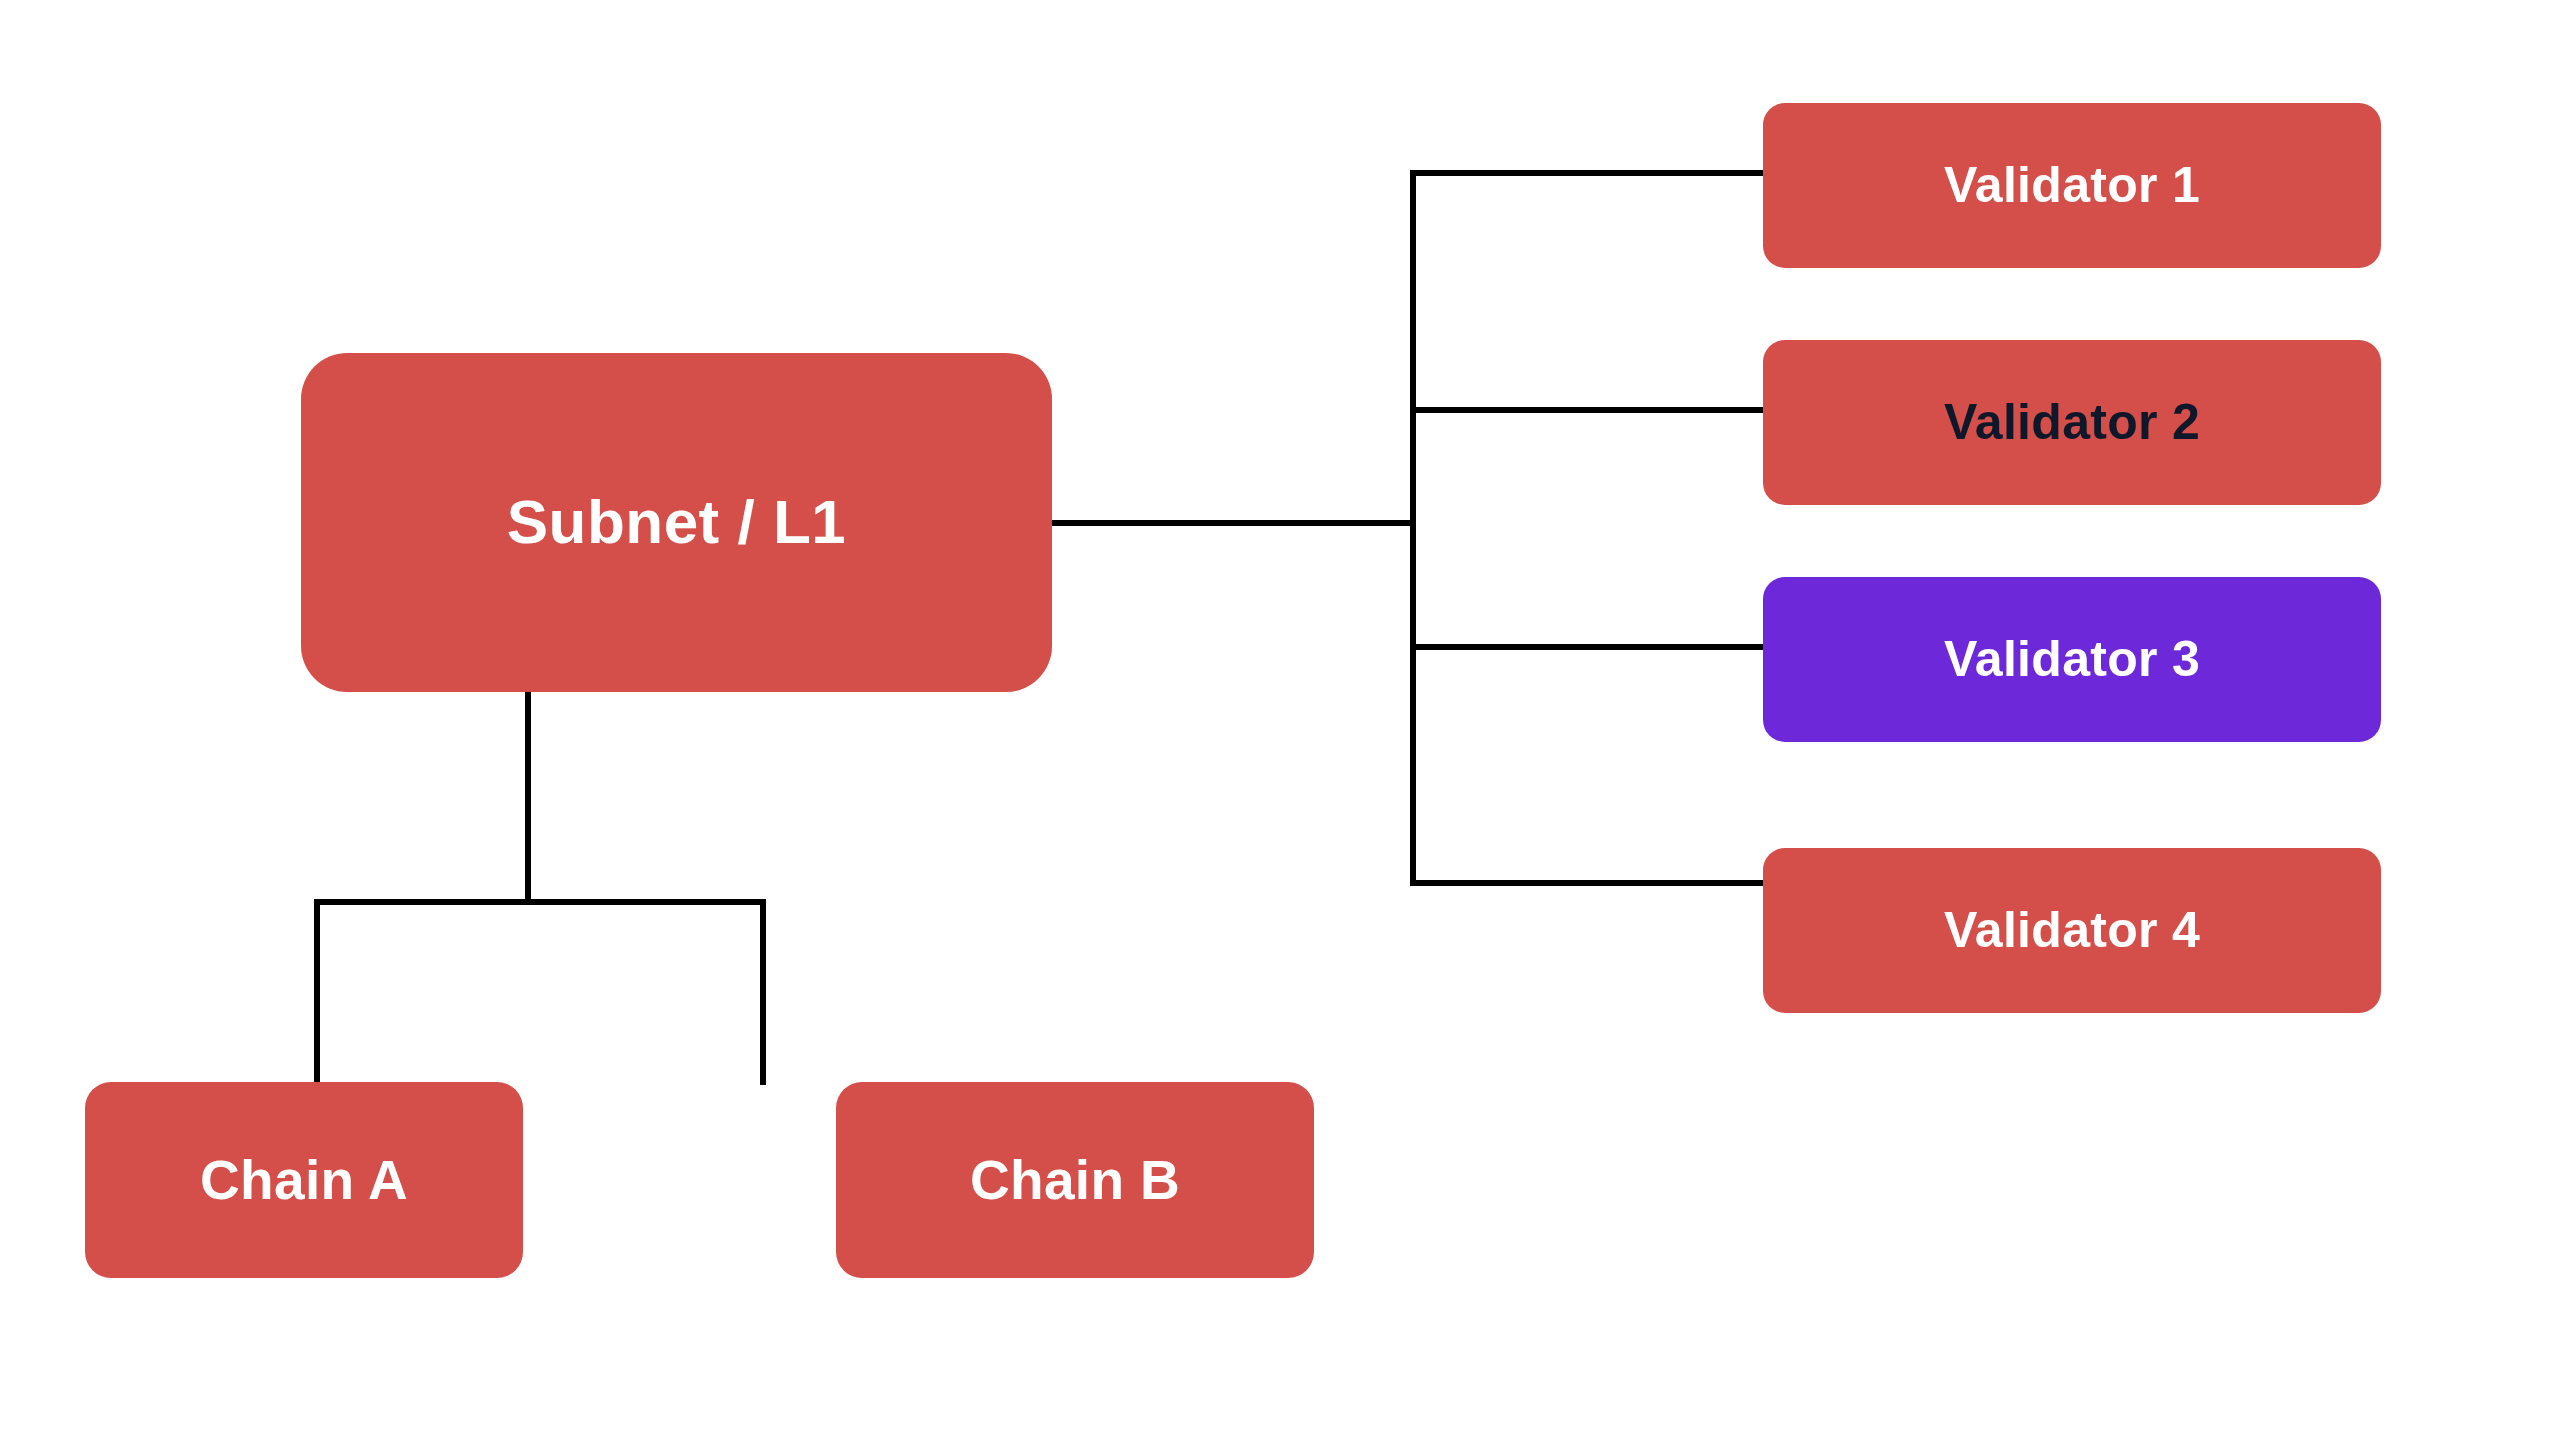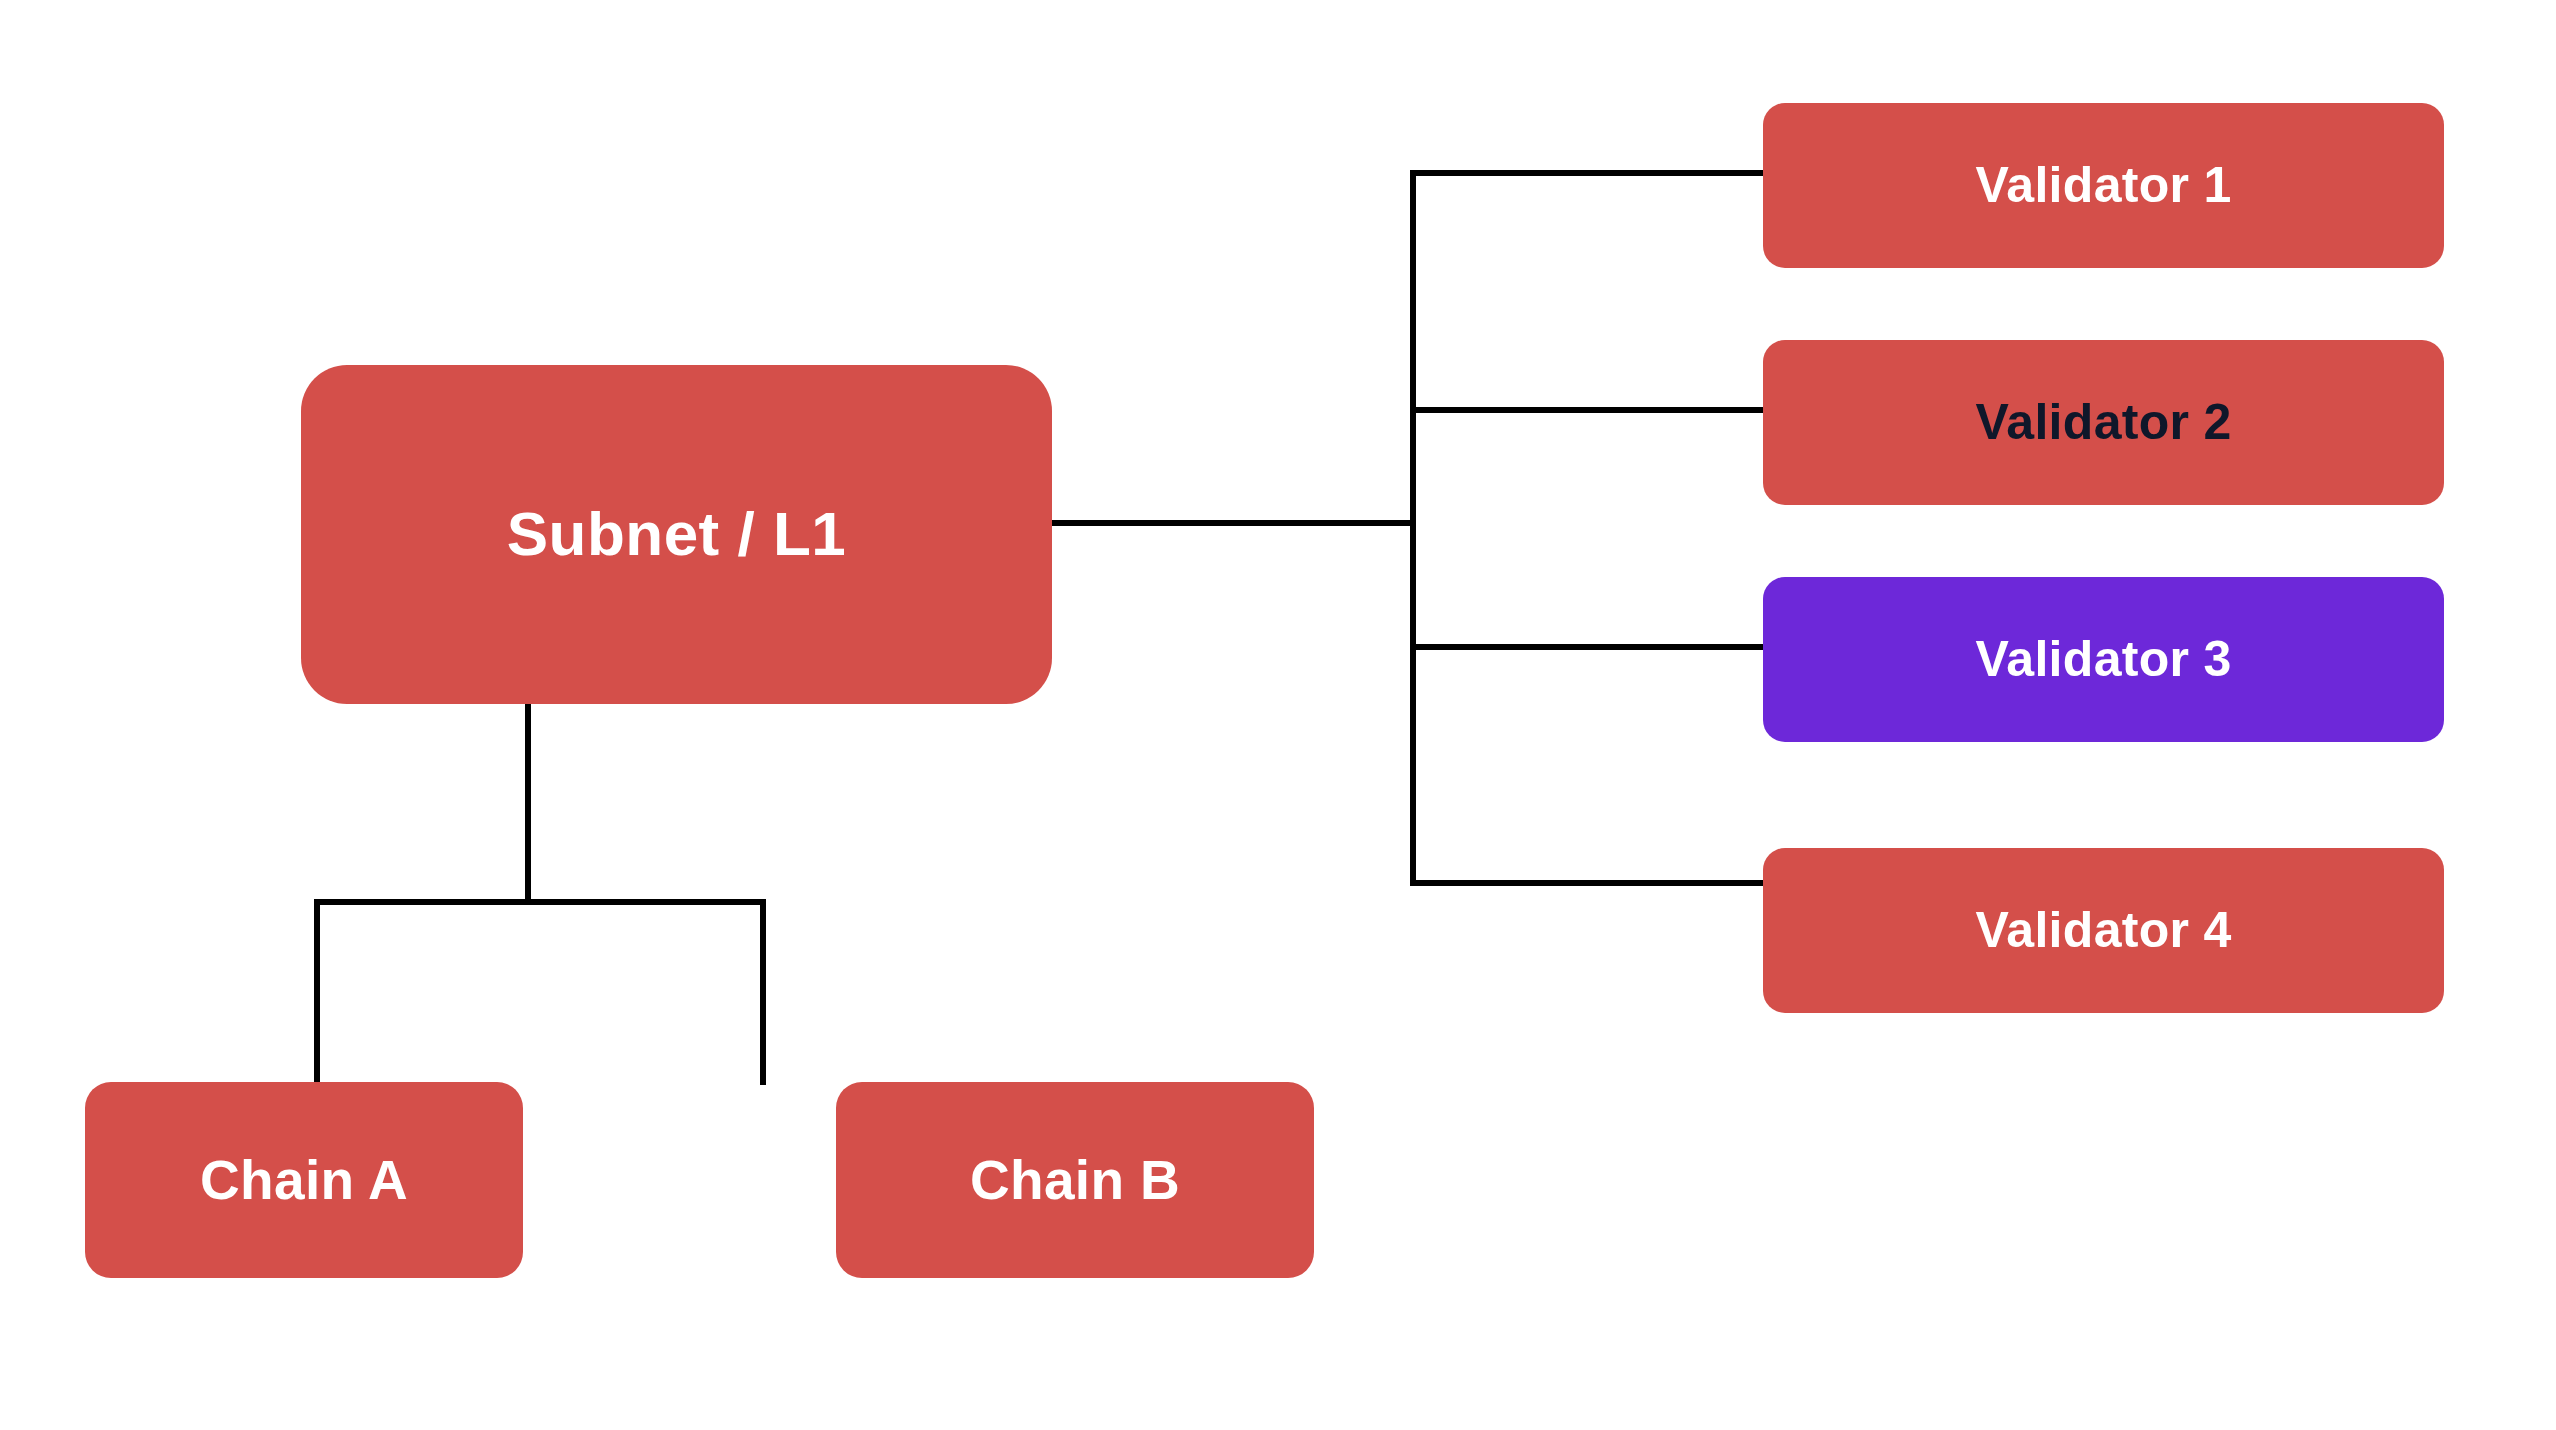--- a/index.html
+++ b/index.html
@@ -52,21 +52,21 @@
     left: 301px;
     top: 353px;
     width: 751px;
     height: 339px;
     border-radius: 46px;
     font-size: 62px;
     letter-spacing: 0.5px;
   }
   .node-validator {
     left: 1763px;
-    width: 681px;
+    width: 618px;
     height: 165px;
     border-radius: 22px;
     font-size: 50px;
     letter-spacing: 0.3px;
   }
   .v1 { top: 103px; }
   .v2 { top: 340px; }
   .v3 { top: 577px; }
   .v4 { top: 848px; }
 
@@ -106,21 +106,21 @@
     <line x1="1410" y1="883" x2="1766" y2="883" stroke="#000000"></line>
 
     <line x1="528" y1="689" x2="528" y2="905" stroke="#000000"></line>
 
     <line x1="314" y1="902" x2="766" y2="902" stroke="#000000"></line>
 
     <line x1="317" y1="899" x2="317" y2="1085" stroke="#000000"></line>
     <line x1="763" y1="899" x2="763" y2="1085" stroke="#000000"></line>
   </svg>
 
-  <div class="node node-root" style="background: rgb(212, 79, 74); color: rgb(255, 255, 255); margin-top: 12px;">
+  <div class="node node-root" style="background: rgb(212, 79, 74); color: rgb(255, 255, 255);">
     <span class="node-label">Subnet / L1</span>
   </div>
 
   <div class="node node-validator v1" style="background: rgb(212, 79, 74); color: rgb(255, 255, 255);">
     <span class="node-label">Validator 1</span>
   </div>
   <div class="node node-validator v2" style="background: rgb(212, 79, 74); color: #0f172a;">
     <span class="node-label">Validator 2</span>
   </div>
   <div class="node node-validator v3" style="background: #6d28d9; color: rgb(255, 255, 255);">

